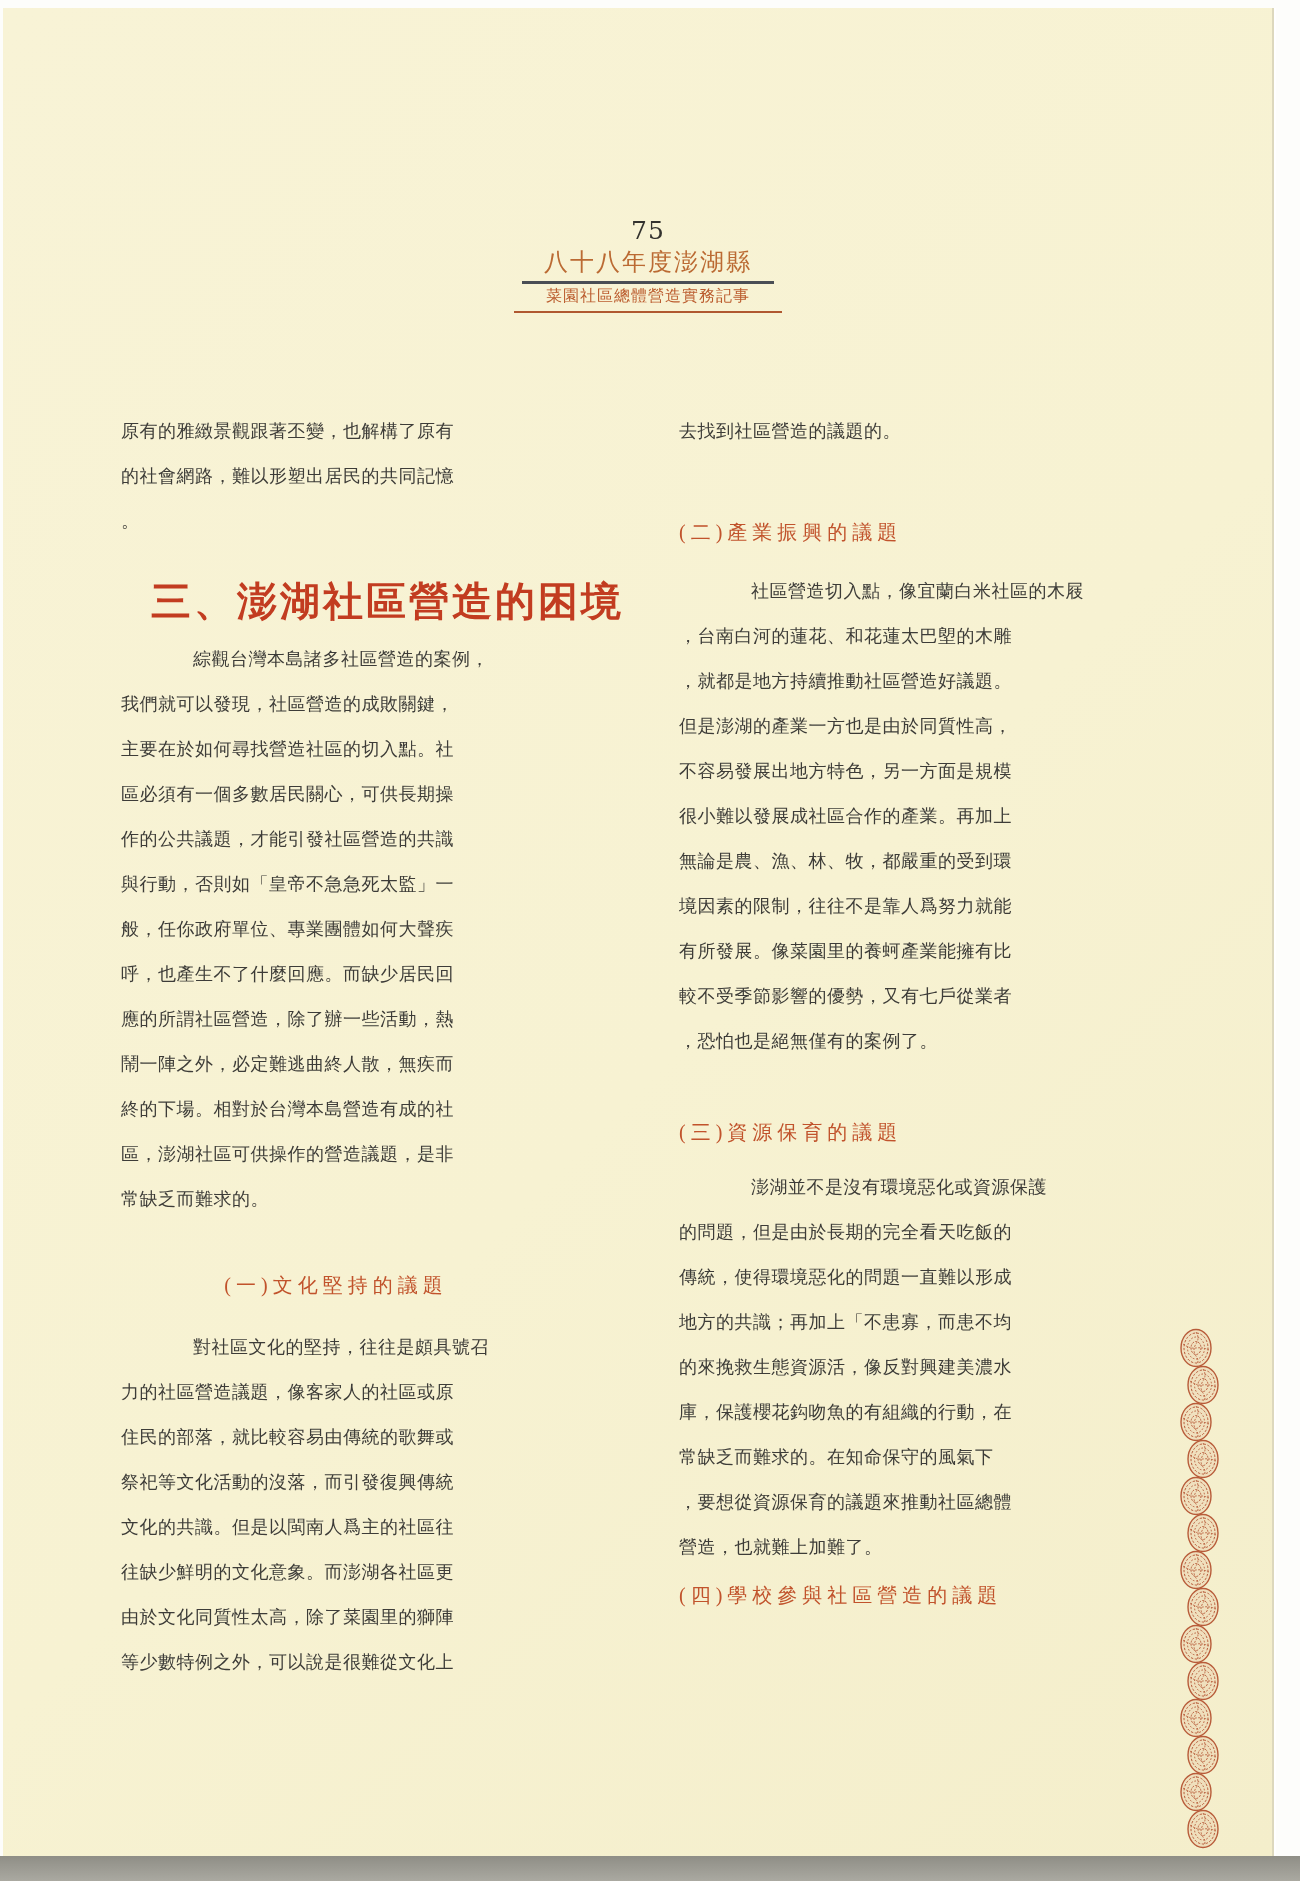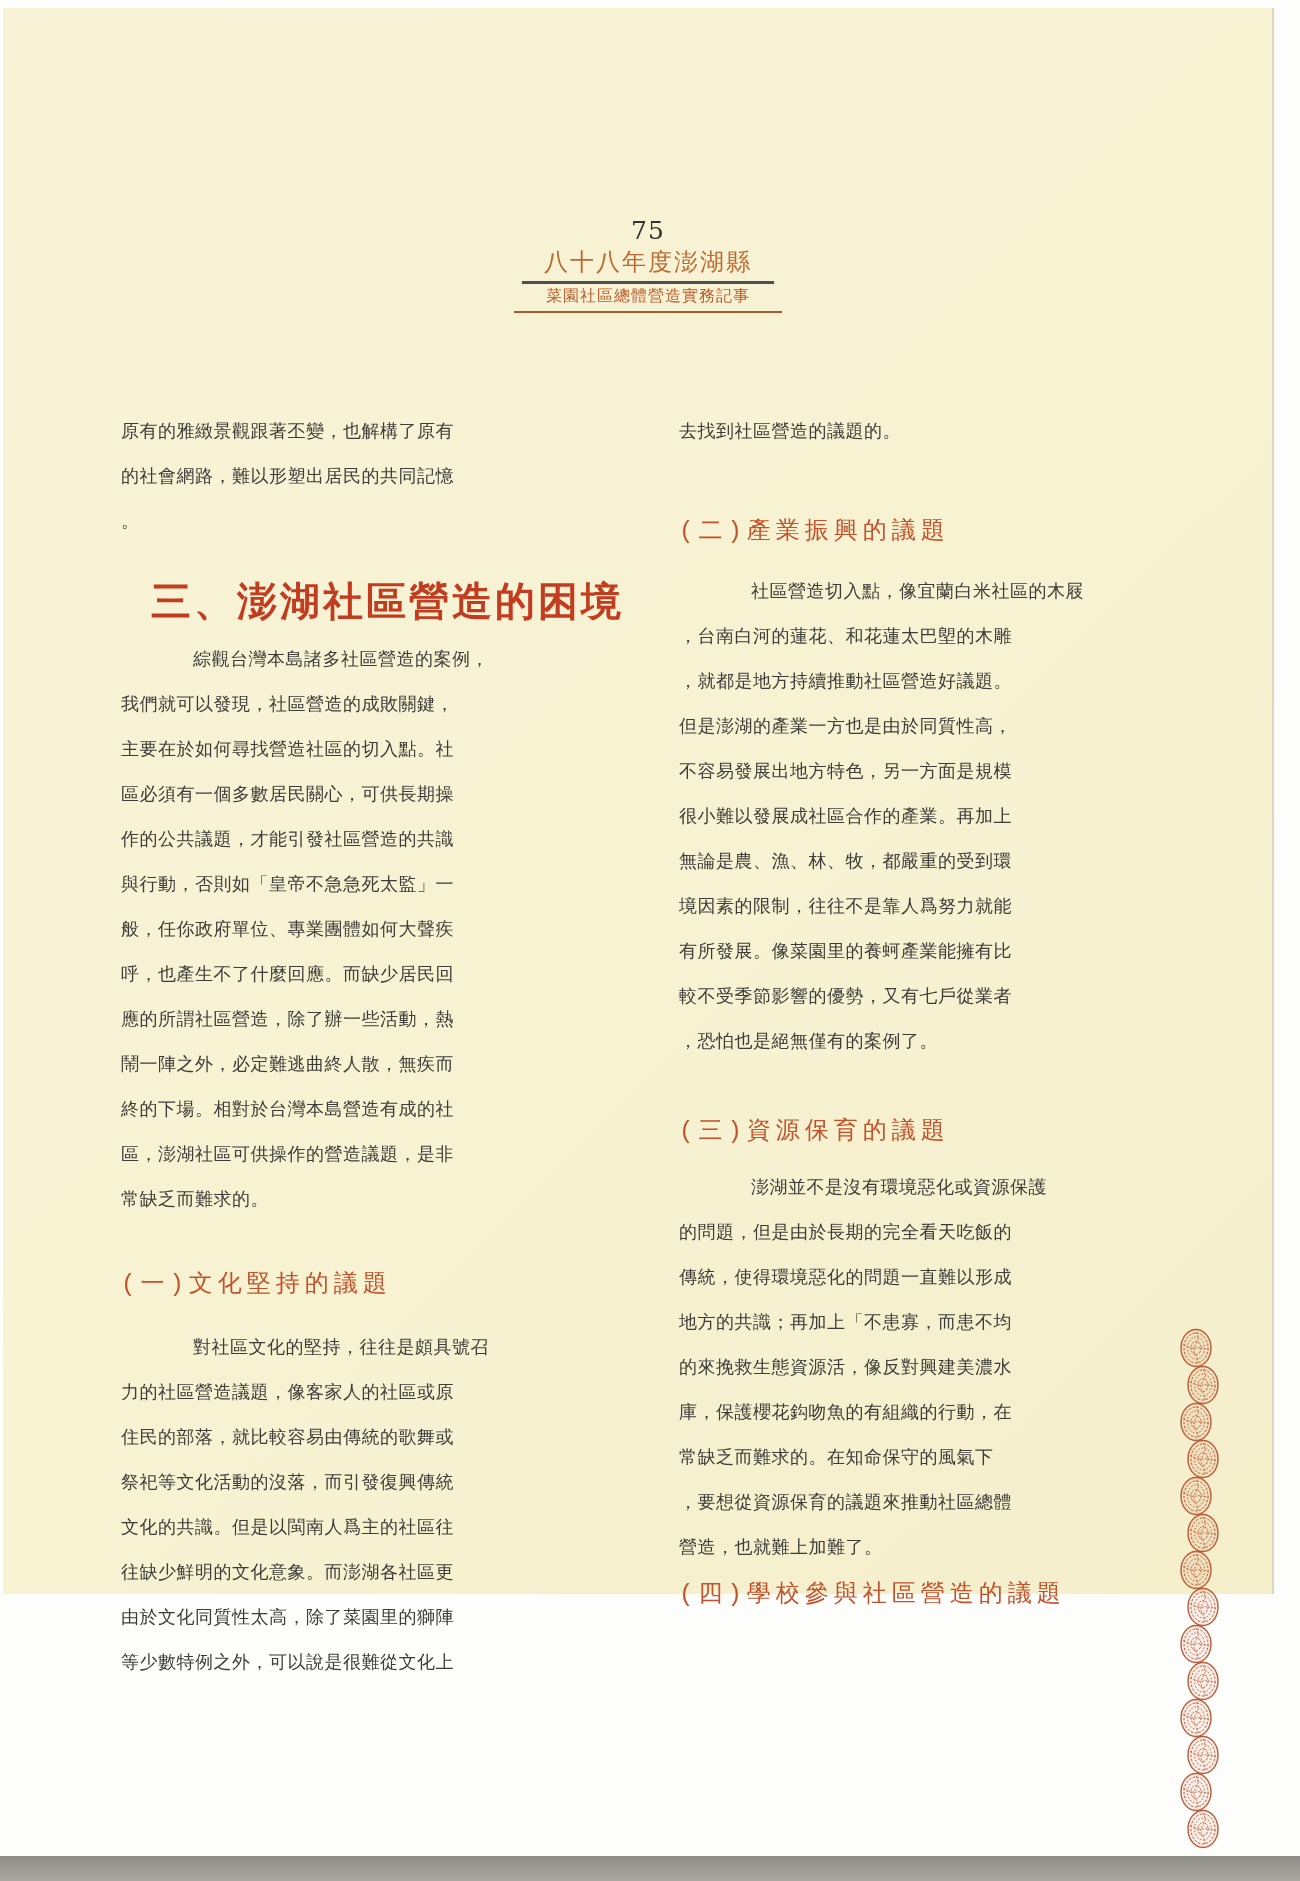--- a/index.html
+++ b/index.html
@@ -5,21 +5,21 @@
   * { margin:0; padding:0; box-sizing:border-box; }
   html,body { width:1300px; height:1881px; }
   body {
     position:relative;
     background:#fdfdfb;
     font-family:"DejaVu Serif","Liberation Serif",serif;
     overflow:hidden;
   }
   .page {
     position:absolute; left:3px; top:8px;
-    width:1269px; height:1586px;
+    width:1269px; height:1848px;
     background:linear-gradient(135deg,#f8f3d6 0%,#f7f2d2 55%,#f4eecb 100%);
     box-shadow:2px 0 0 #ddd8bd, 4px 0 0 #ffffff;
   }
   .bottom-strip {
     position:absolute; left:0; top:1856px; width:1300px; height:25px;
     background:linear-gradient(#8f8e86,#aaa9a1);
   }
   .page-number {
     position:absolute; top:208px; left:560px; width:170px;
     text-align:center; font-size:25px; color:#33322e; letter-spacing:1px;
@@ -42,26 +42,26 @@
     letter-spacing:0.5px; white-space:nowrap;
   }
   .indent-first .line:first-child { padding-left:72px; }
 
   .section-title {
     margin-top:30px; margin-left:30px; height:55px; line-height:55px;
     font-size:40px; font-weight:bold; color:#c23c20; letter-spacing:3px;
     white-space:nowrap;
   }
   .sub-heading {
-    height:48px; line-height:48px; font-size:24px; color:#c1532c;
+    height:48px; line-height:48px; font-size:20px; color:#c1532c;
     letter-spacing:5px; white-space:nowrap;
-    font-family:Liberation Mono, monospace;
+    font-family:Liberation Serif, serif;
   }
   .mt-title-gap  { margin-top:8px; }
-  .l-h1 { margin-top:40px; }
+  .l-h1 { margin-top:40px;text-align:center; }
   .l-p2 { margin-top:15px; }
   .r-h2 { margin-top:55px; }
   .r-p1 { margin-top:12px; }
   .r-h3 { margin-top:45px; }
   .r-p2 { margin-top:8px; }
   .r-h4 { margin-top:2px; }
 
   .medallion-chain {
     position:absolute; left:1175px; top:1320px; width:44px; height:528px;
   }

